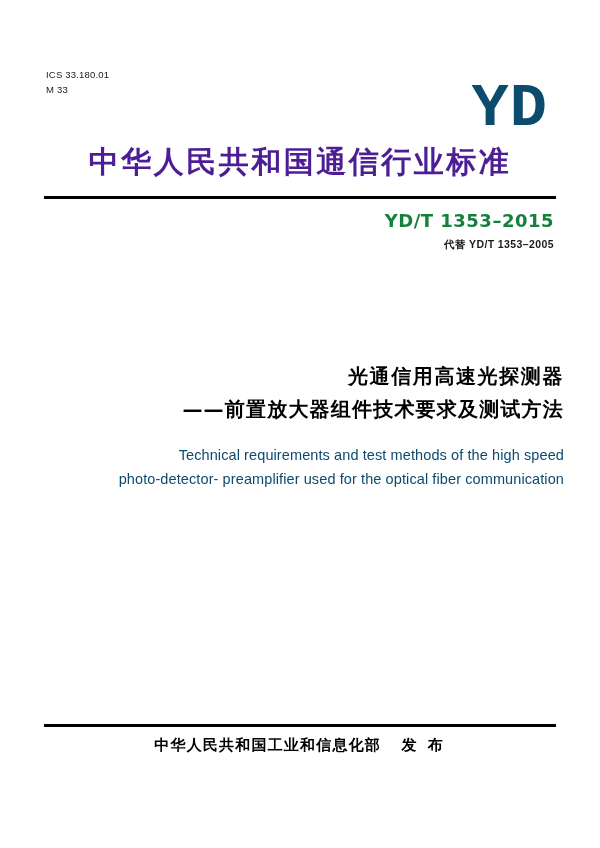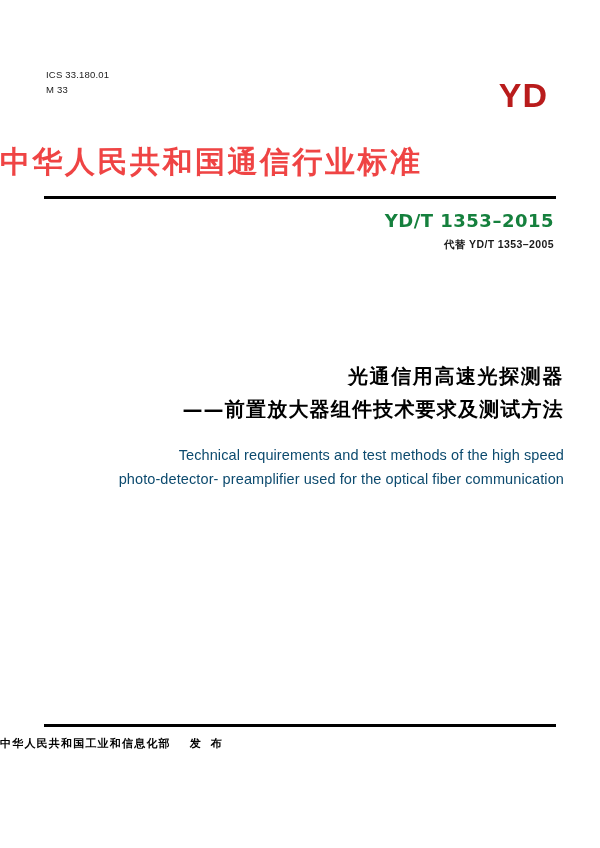--- a/index.html
+++ b/index.html
@@ -31,38 +31,39 @@
   .codes .code-line {
     font-size: 9.5px;
     letter-spacing: 0.2px;
     color: #1a1a1a;
   }
   
   .logo {
     position: absolute;
     right: 52px;
     top: 78px;
-    font-family: Liberation Sans, sans-serif;
-    font-weight: bold;
-    font-size: 34px;
+    font-family: Liberation Mono, monospace;
+    font-weight: bold;
+    font-size: 62px;
     letter-spacing: 1px;
-    color: #b91c1c;
+    color: #0c4a6e;
     line-height: 1;
   }
   
   .std-title {
     position: absolute;
     left: 0;
     right: 0;
     top: 142px;
+    text-align: center;
     font-family: Liberation Serif, serif;
     font-weight: bold;
     font-size: 30px;
     letter-spacing: 2.5px;
-    color: #ef4444;
+    color: #4c1d95;
   }
   
   .rule-top {
     position: absolute;
     left: 44px;
     right: 44px;
     top: 196px;
     height: 3px;
     background: #000000;
   }
@@ -144,23 +145,24 @@
     top: 724px;
     height: 3px;
     background: #000000;
   }
   
   .publisher {
     position: absolute;
     left: 0;
     right: 0;
     top: 736px;
-    font-family: "DejaVu Sans", sans-serif;
-    font-weight: bold;
-    font-size: 11px;
+    text-align: center;
+    font-family: "DejaVu Sans", sans-serif;
+    font-weight: bold;
+    font-size: 15px;
     letter-spacing: 1.2px;
     color: #000000;
   }
   .publisher .pub-suffix {
     margin-left: 14px;
     letter-spacing: 3px;
   }
 </style>
 </head>
 <body>

